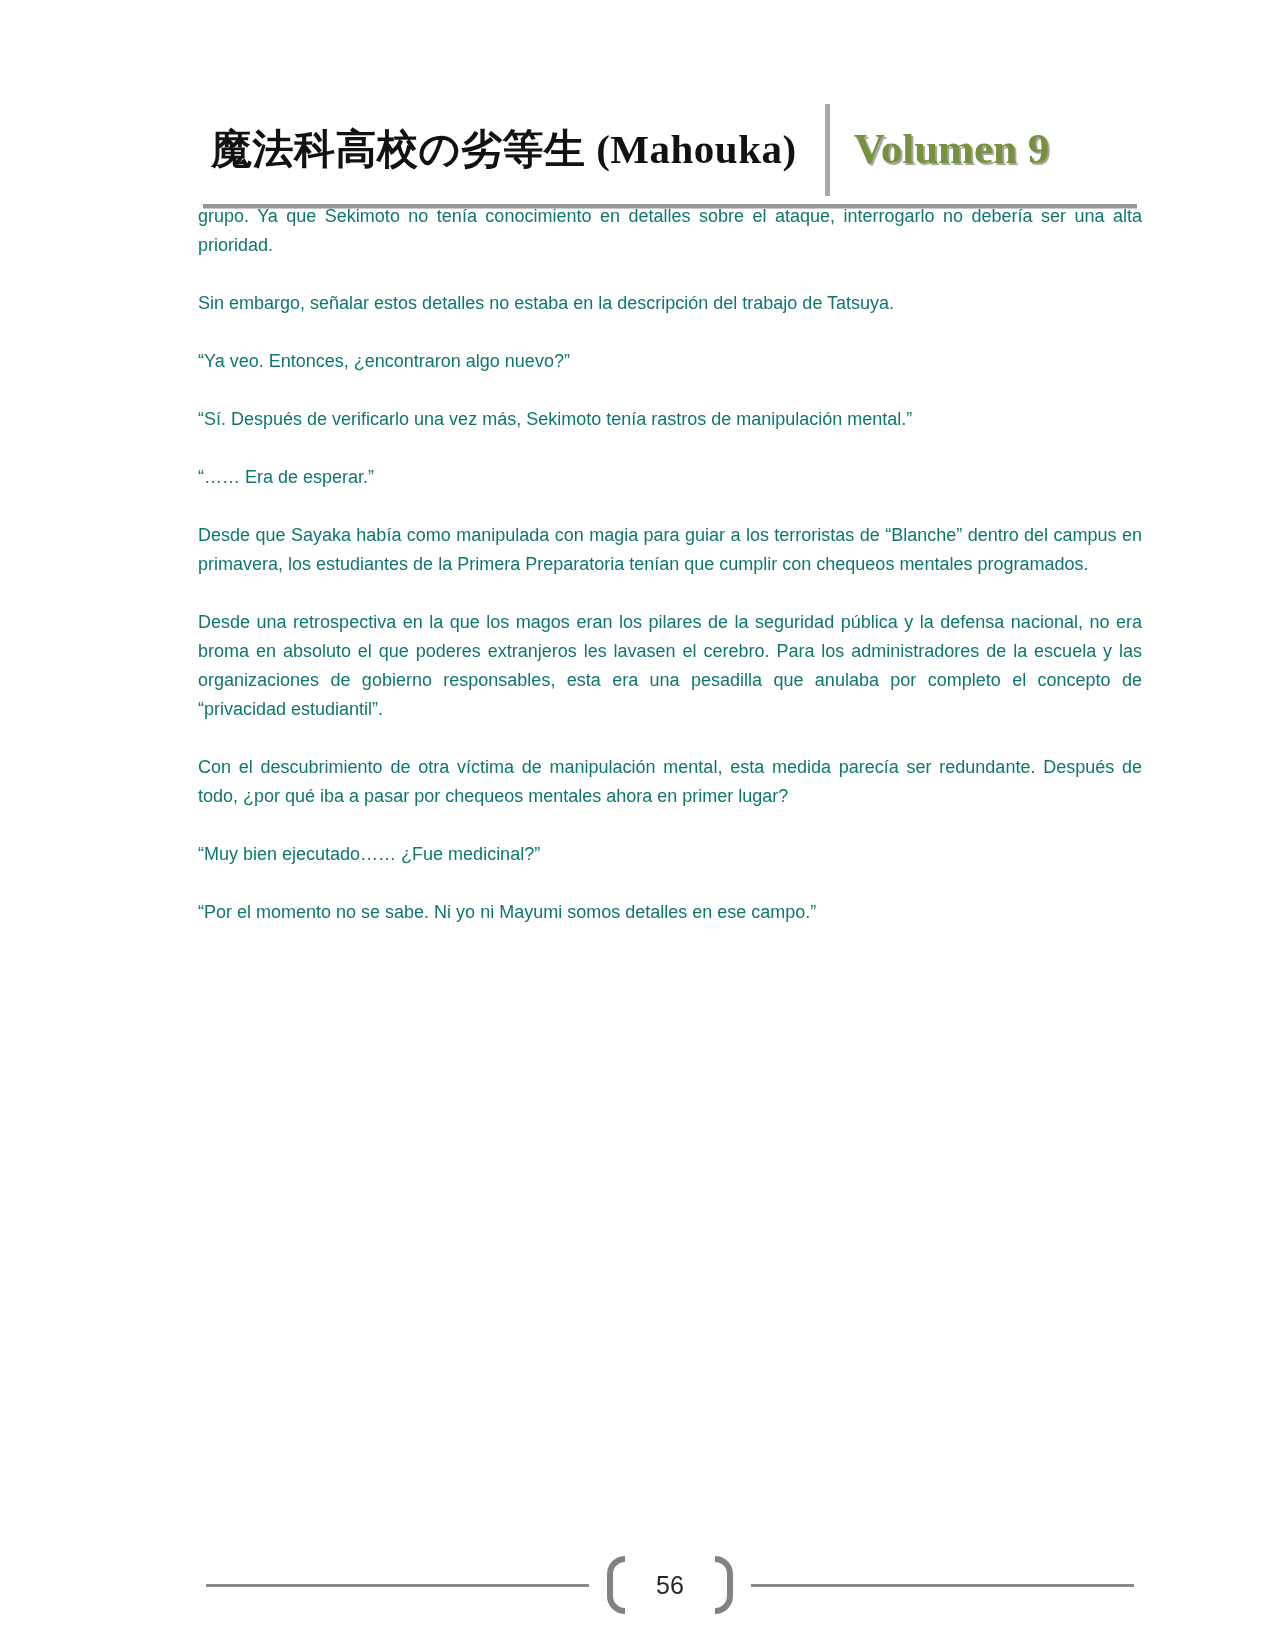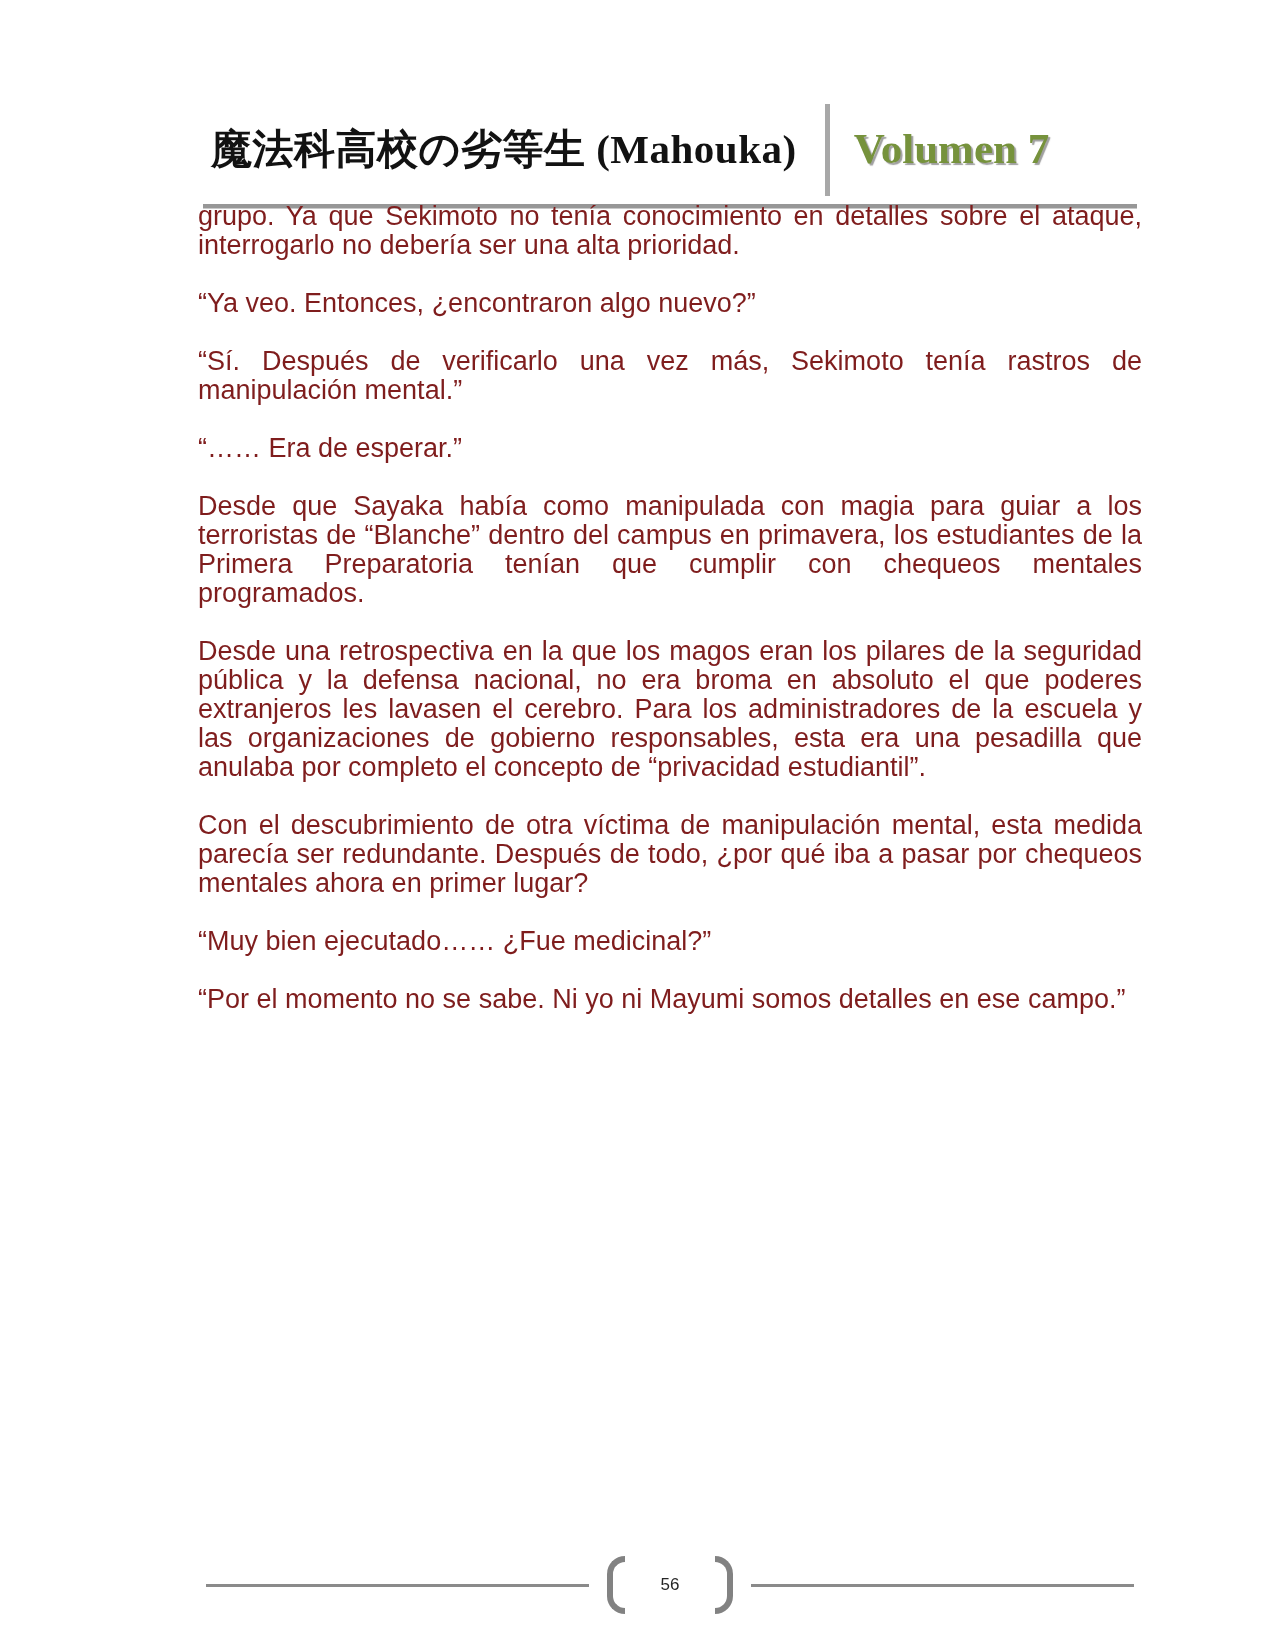--- a/index.html
+++ b/index.html
@@ -52,23 +52,23 @@
     background: #979797;
     border-bottom: 1px solid #c9c9c9;
   }
 
   
   .content {
     position: absolute;
     left: 166px;
     top: 170px;
     width: 944px;
-    font-size: 27px;
+    font-size: 18px;
     line-height: 29px;
-    color: #7f1d1d;
+    color: #0f766e;
     text-align: justify;
   }
   .content p {
     margin: 0 0 29px 0;
   }
 
   
   .footer {
     position: absolute;
     left: 166px;
@@ -94,41 +94,42 @@
     margin-left: 10px;
   }
   .bracket-right {
     border-left: none;
     border-radius: 0 18px 18px 0;
     margin-right: 10px;
   }
   .page-number {
     min-width: 58px;
     text-align: center;
-    font-size: 17px;
+    font-size: 25px;
     color: #262626;
     padding: 0 4px;
   }
 </style>
 </head>
 <body>
 
 <div class="page">
 
   <header class="header">
     <div class="header-row">
       <div class="doc-title">魔法科高校の劣等生 (Mahouka)</div>
       <div class="header-divider"></div>
-      <div class="volume-label">Volumen 7</div>
+      <div class="volume-label">Volumen 9</div>
     </div>
     <div class="header-rule"></div>
   </header>
 
   <main class="content">
     <p>grupo. Ya que Sekimoto no tenía conocimiento en detalles sobre el ataque, interrogarlo no debería ser una alta prioridad.</p>
+    <p>Sin embargo, señalar estos detalles no estaba en la descripción del trabajo de Tatsuya.</p>
     <p>“Ya veo. Entonces, ¿encontraron algo nuevo?”</p>
     <p>“Sí. Después de verificarlo una vez más, Sekimoto tenía rastros de manipulación mental.”</p>
     <p>“…… Era de esperar.”</p>
     <p>Desde que Sayaka había como manipulada con magia para guiar a los terroristas de “Blanche” dentro del campus en primavera, los estudiantes de la Primera Preparatoria tenían que cumplir con chequeos mentales programados.</p>
     <p>Desde una retrospectiva en la que los magos eran los pilares de la seguridad pública y la defensa nacional, no era broma en absoluto el que poderes extranjeros les lavasen el cerebro. Para los administradores de la escuela y las organizaciones de gobierno responsables, esta era una pesadilla que anulaba por completo el concepto de “privacidad estudiantil”.</p>
     <p>Con el descubrimiento de otra víctima de manipulación mental, esta medida parecía ser redundante. Después de todo, ¿por qué iba a pasar por chequeos mentales ahora en primer lugar?</p>
     <p>“Muy bien ejecutado…… ¿Fue medicinal?”</p>
     <p>“Por el momento no se sabe. Ni yo ni Mayumi somos detalles en ese campo.”</p>
   </main>
 

